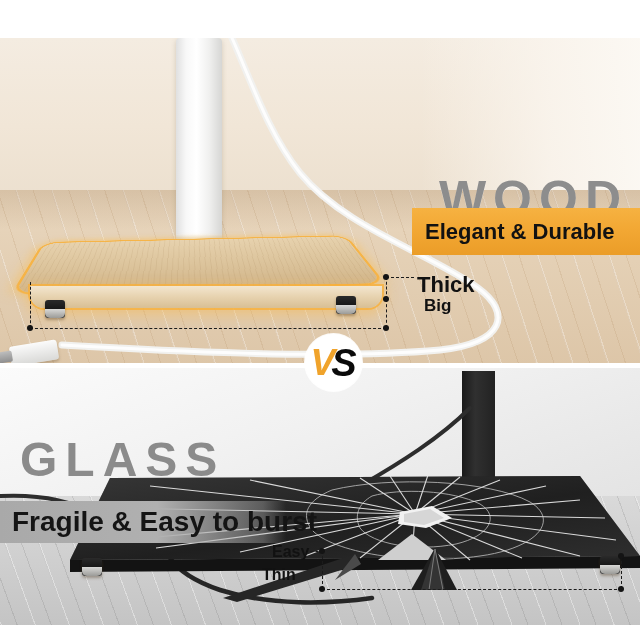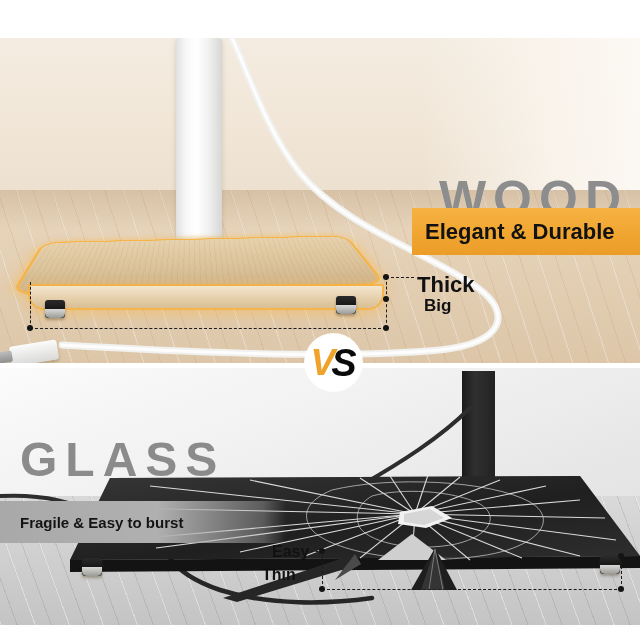--- a/index.html
+++ b/index.html
@@ -166,21 +166,21 @@
     position:absolute;left:20px;top:62px;
     font-size:48px;font-weight:bold;letter-spacing:8px;
     color:#8b8b8b;line-height:1;margin-top:6px;
   }
   .band-glass{
     position:absolute;left:0px;top:133px;width:286px;height:42px;
     background:linear-gradient(90deg,#a9a9a9 0%,#b0b0b0 55%,rgba(190,190,190,.35) 92%,rgba(200,200,200,0) 100%);
     display:flex;align-items:center;
   }
   .band-glass-label{
-    color:#141414;font-size:15px;font-weight:bold;margin-left:20px;white-space:nowrap;
+    color:#141414;font-size:28px;font-weight:bold;margin-left:12px;white-space:nowrap;
   }
 
   
   .vs-badge{
     position:absolute;left:305px;top:334px;width:57px;height:57px;
     border-radius:50%;background:#ffffff;z-index:60;
     display:flex;align-items:center;justify-content:center;
     box-shadow:0 0 0 1px rgba(255,255,255,.9);
   }
   .vs-v{font-size:37px;font-weight:bold;font-style:italic;color:#f0a32b;line-height:1;margin-right:-4px;}

